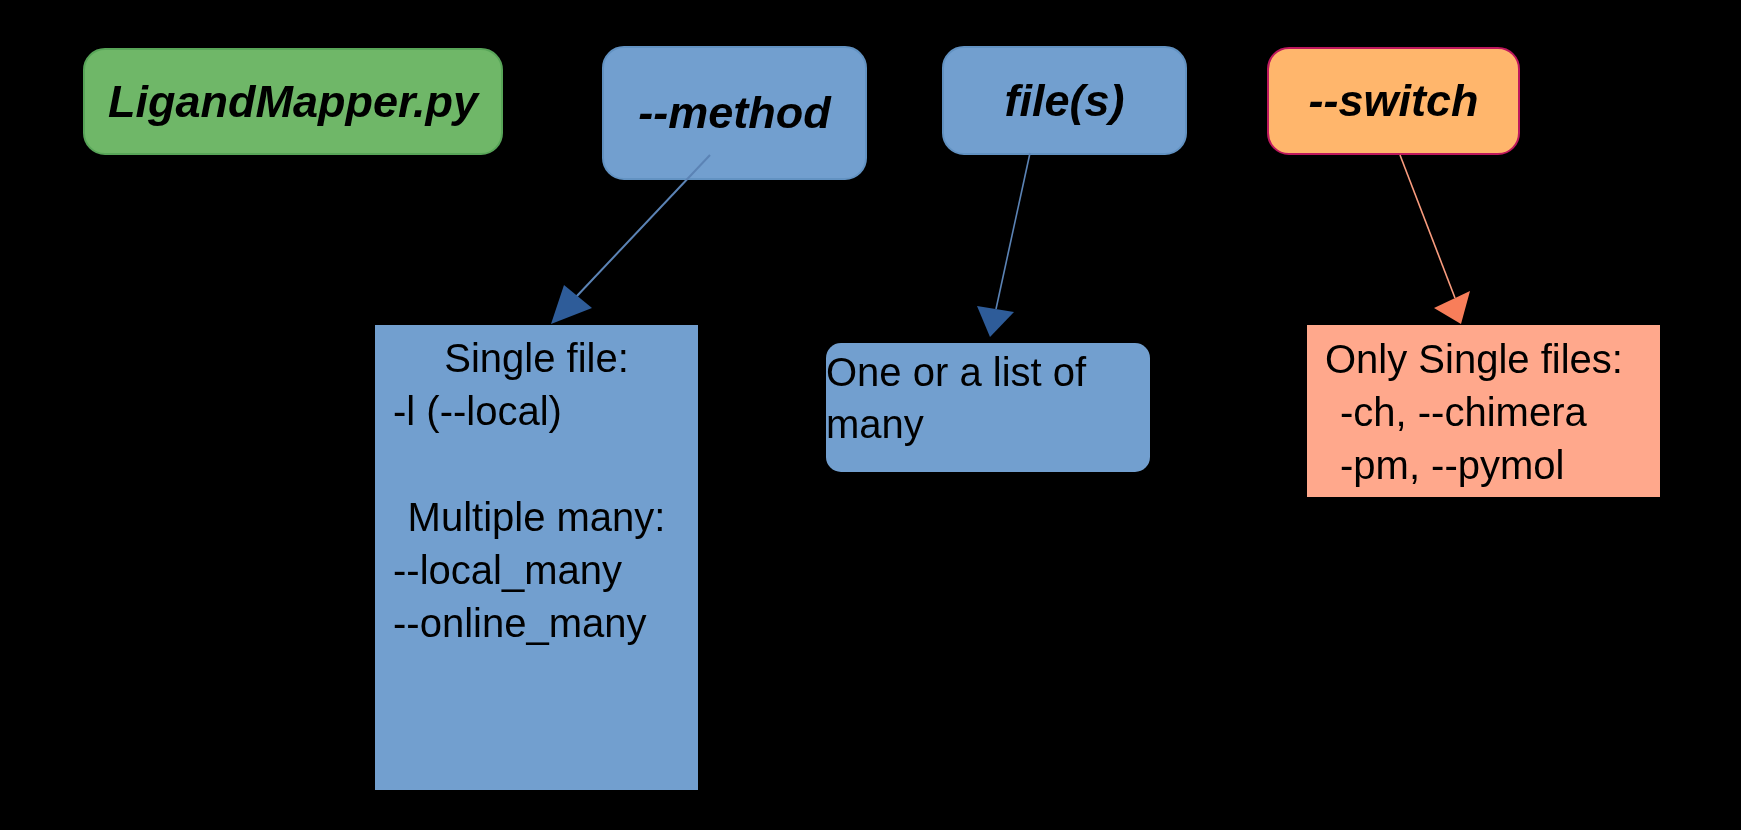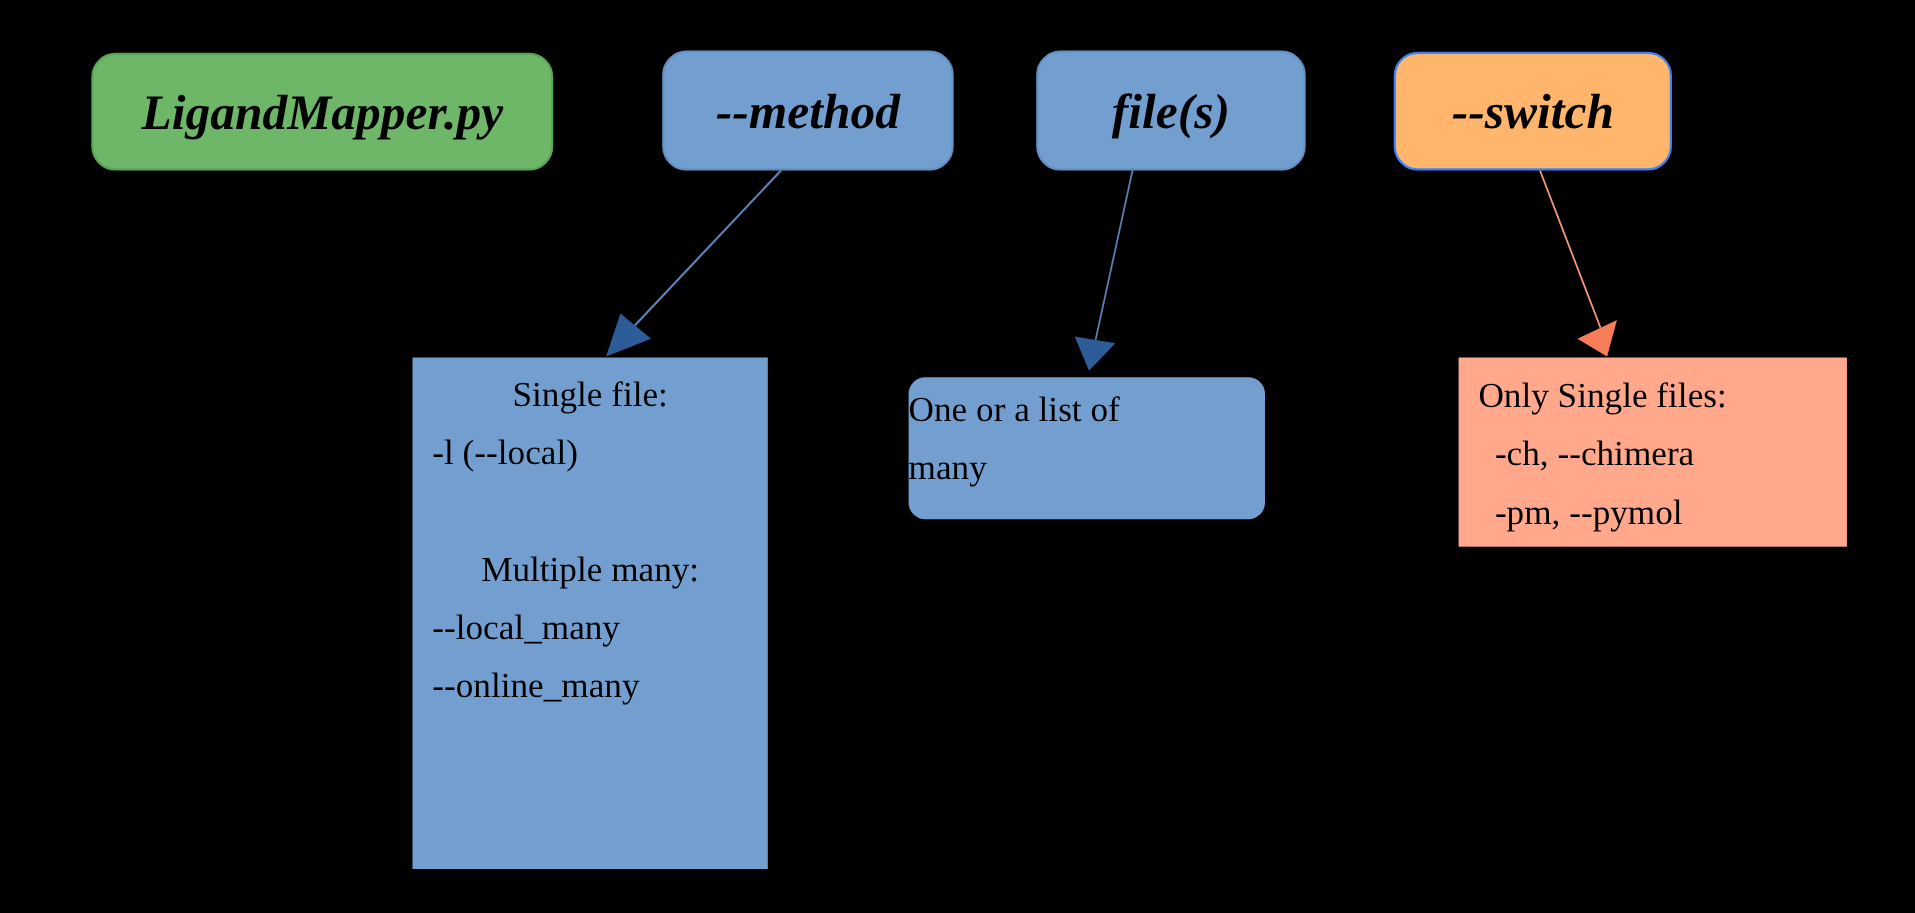--- a/index.html
+++ b/index.html
@@ -1,53 +1,53 @@
 <!DOCTYPE html>
 <html><head>
 <meta charset="utf-8">
 <style>
   html,body{margin:0;padding:0;background:#000;}
   #canvas{
     position:relative;
     width:1741px;height:830px;
     background:#000000;
     overflow:hidden;
-    font-family:Liberation Serif, serif;
+    font-family:Liberation Sans, sans-serif;
     color:#000000;
   }
   
   .node{
     position:absolute;
     border-radius:22px;
     display:flex;align-items:center;justify-content:center;
     font-size:45px;font-weight:bold;font-style:italic;
     box-sizing:border-box;
   }
   #node-script{left:83px;top:48px;width:420px;height:107px;
     background:#6FB768;border:2px solid #58a558;}
-  #node-method{left:602px;top:46px;width:265px;height:109px;
+  #node-method{left:602px;top:46px;width:265px;height:134px;
     background:#729FCF;border:2px solid #6292c2;}
   #node-files{left:942px;top:46px;width:245px;height:109px;
     background:#729FCF;border:2px solid #6292c2;}
   #node-switch{left:1267px;top:47px;width:253px;height:108px;
-    background:#FFB66C;border:2px solid #3b82f6;}
+    background:#FFB66C;border:2px solid #be185d;}
   
   .detail{
     position:absolute;
     box-sizing:border-box;
-    font-size:32px;
+    font-size:40px;
     background:#729FCF;
   }
   #detail-method{left:375px;top:325px;width:323px;height:465px;
     padding:7px 18px 0 18px;}
   #detail-files{left:826px;top:343px;width:324px;height:129px;
     padding-top:3px;text-align:center;border-radius:15px;}
   #detail-files .dline{min-height:52px;line-height:52px;}
   #detail-switch{left:1307px;top:325px;width:353px;height:172px;
-    background:#FFA88C;padding:8px 8px 0 18px;margin-left:19px;}
+    background:#FFA88C;padding:8px 8px 0 18px;}
   .dline{min-height:53px;line-height:53px;text-align:left;white-space:nowrap;}
   .dline.center{text-align:center;}
   .dline.indent{padding-left:15px;}
   
   #arrows{position:absolute;left:0;top:0;pointer-events:none;}
 </style>
 </head>
 <body>
 
 <div id="canvas">

